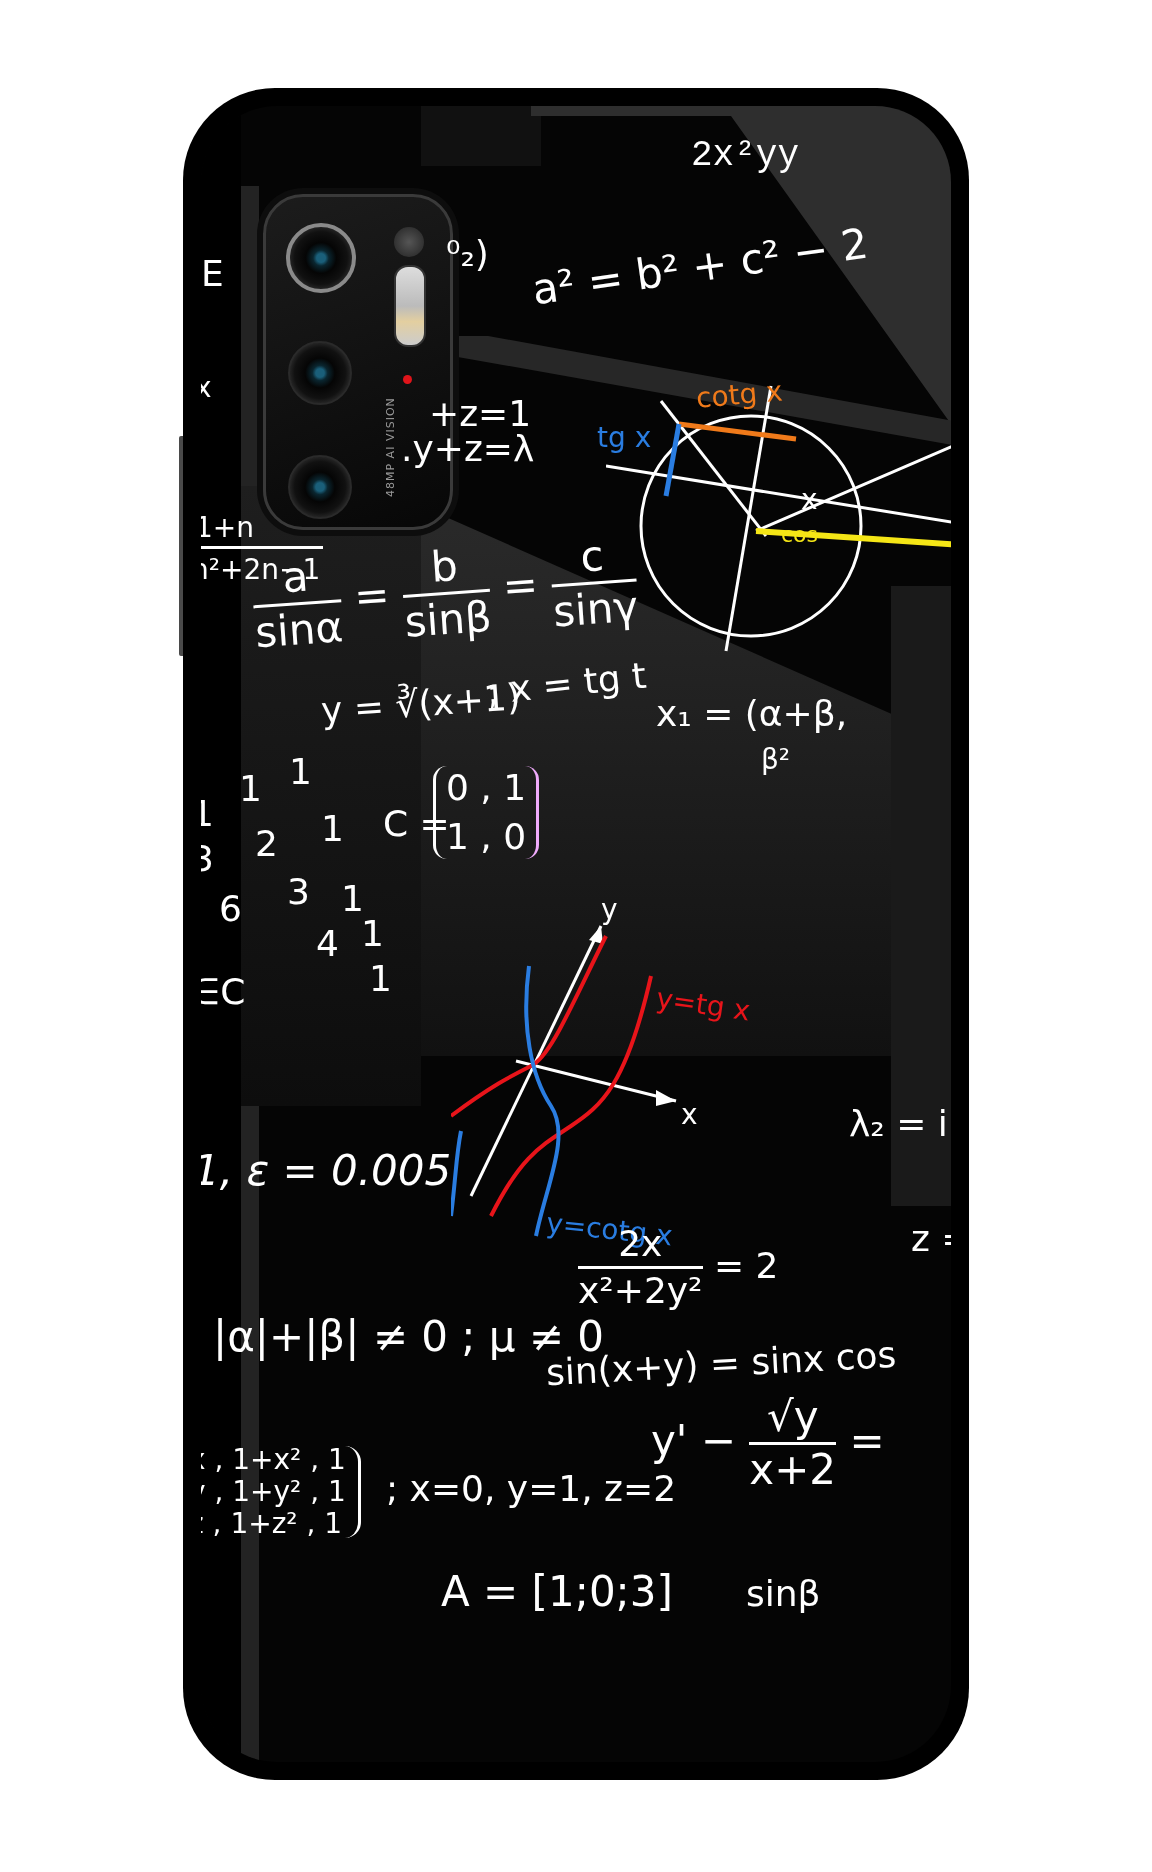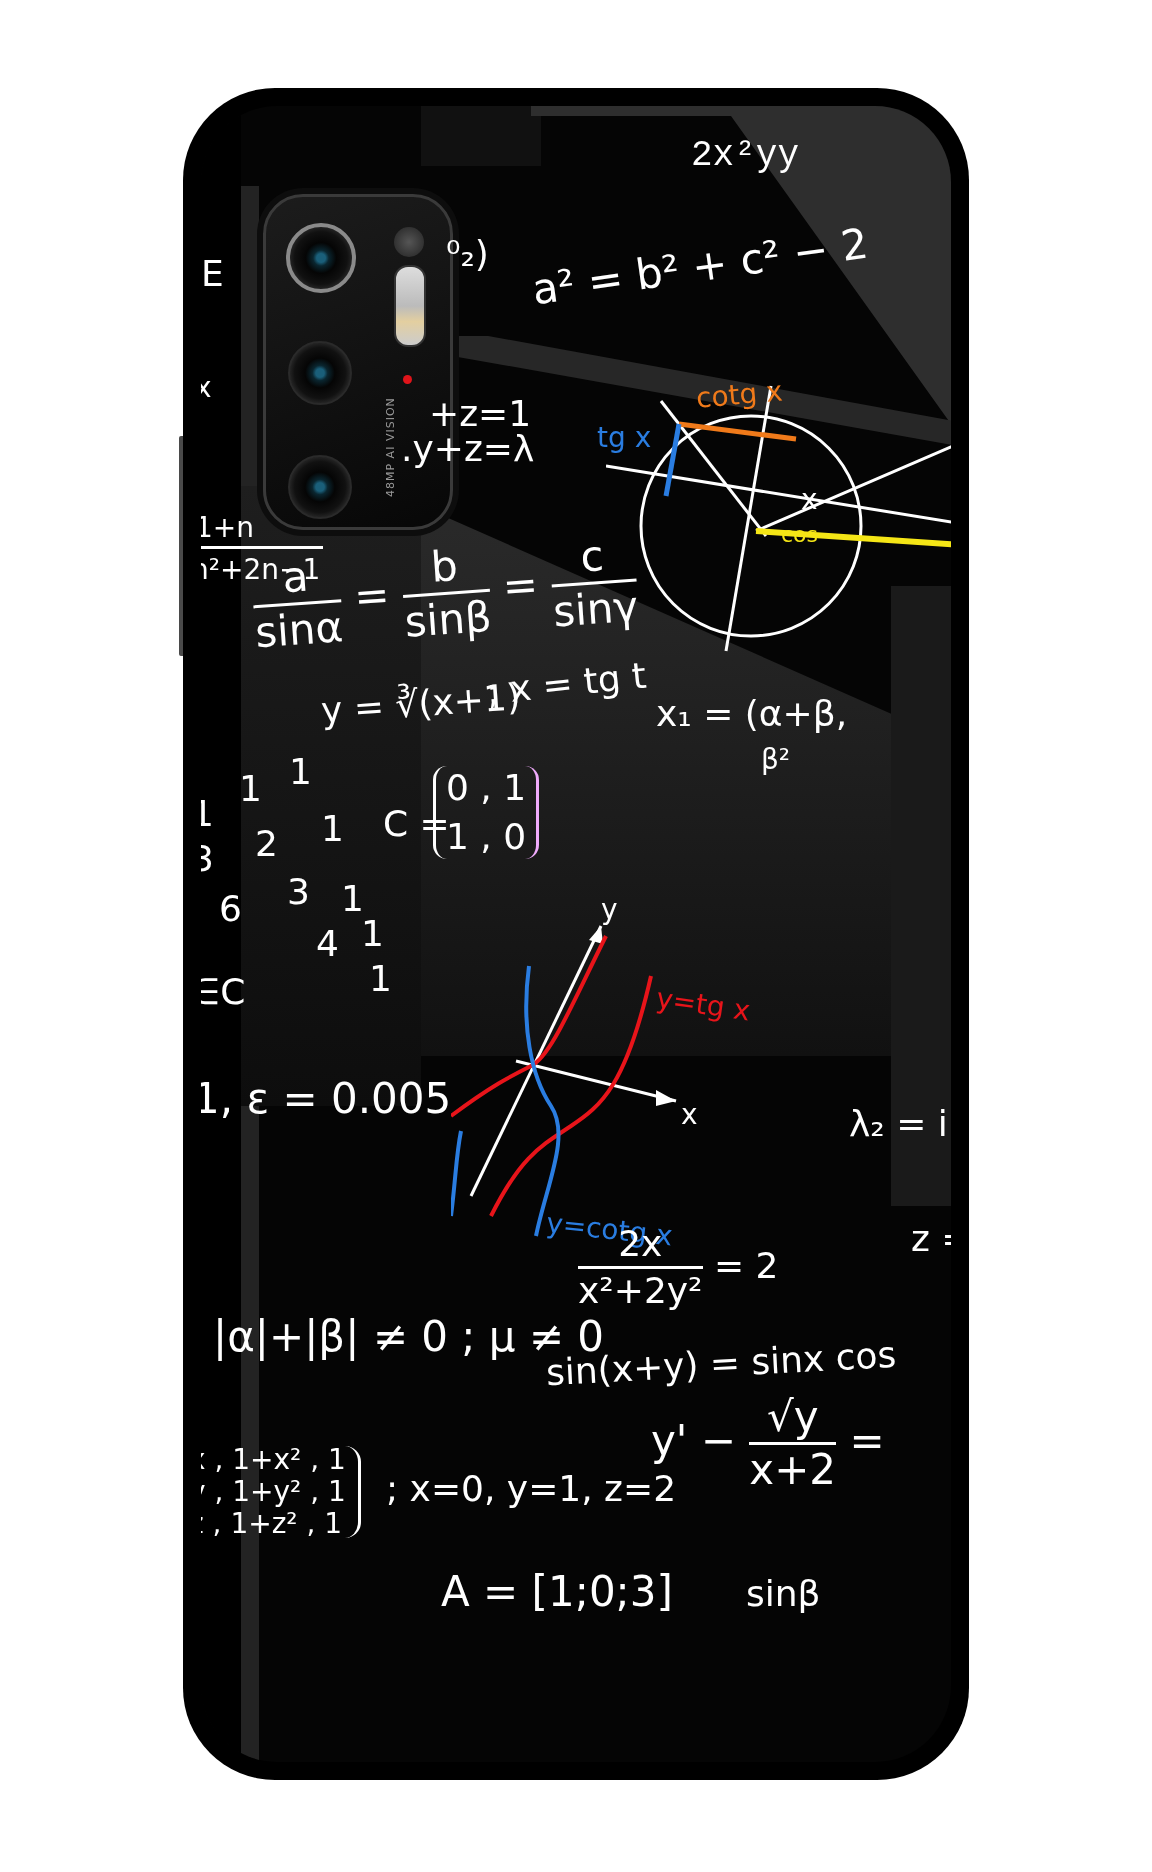--- a/index.html
+++ b/index.html
@@ -131,21 +131,21 @@
       <path d="M0 200 C 40 170, 60 160, 80 150 S 120 90, 155 20" stroke="#e8141a" stroke-width="4" fill="none"></path>
       <path d="M40 300 C 70 240, 90 230, 120 210 S 175 170, 200 60" stroke="#e8141a" stroke-width="4" fill="none"></path>
       <path d="M78 50 C 70 110, 80 160, 100 190 S 95 270, 85 320" stroke="#2a7de1" stroke-width="4" fill="none"></path>
       <path d="M10 215 C 5 240, 5 260, 0 300" stroke="#2a7de1" stroke-width="4" fill="none"></path>
     </svg>
     <div class="chalk sm" style="left:400px;top:790px;">y</div>
     <div class="chalk sm" style="left:480px;top:995px;">x</div>
     <div class="chalk sm" style="left:455px;top:885px;color:#e8141a;transform:rotate(8deg);">y=tg x</div>
     <div class="chalk sm" style="left:345px;top:1110px;color:#2a7de1;transform:rotate(6deg);">y=cotg x</div>
 
-    <div class="chalk lg" style="left:-8px;top:972px;">1, ε = 0.005</div>
+    <div class="chalk lg" style="left:-8px;top:1044px;font-style:italic;">1, ε = 0.005</div>
     <div class="chalk md" style="left:648px;top:1000px;">λ₂ = i √</div>
 
     <div class="chalk md" style="left:345px;top:1120px;margin-left:32px;">
       <span class="frac">
           <span>2x</span>
           <span class="bar"></span>
           <span>x²+2y²</span>
         </span>
       <span>= 2</span>
     </div>

